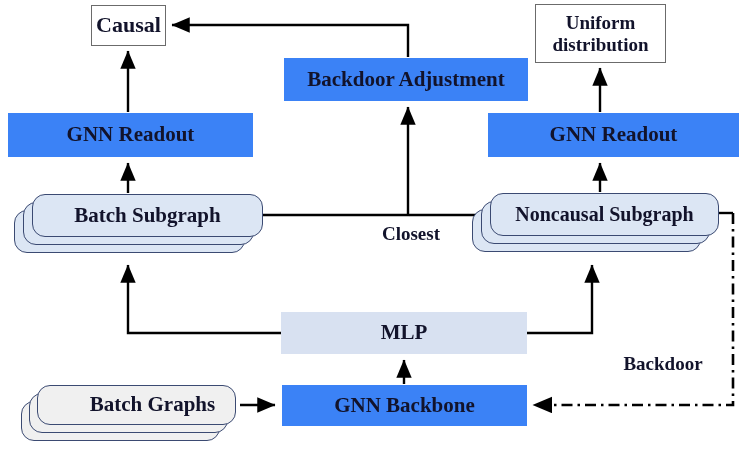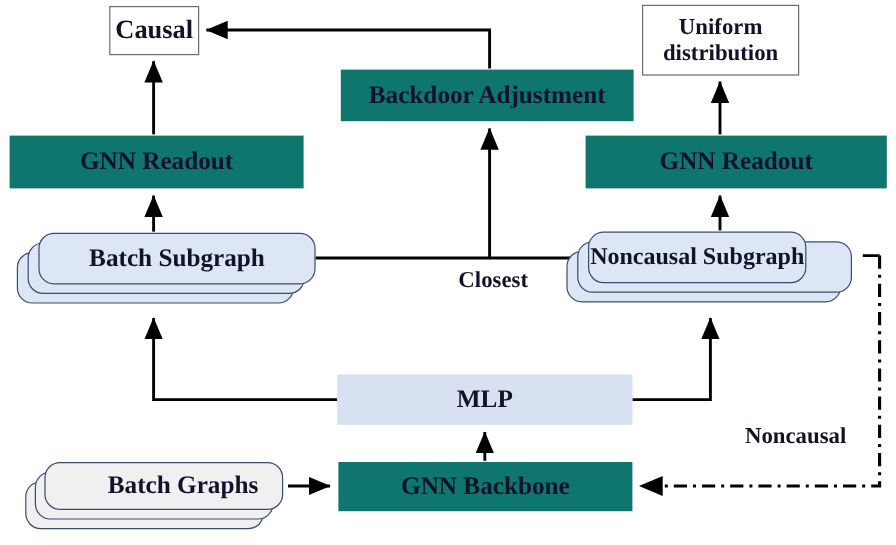--- a/index.html
+++ b/index.html
@@ -34,21 +34,21 @@
     line-height: 1.12;
     z-index: 3;
   }
   
   .box-plain {
     background: #ffffff;
     border: 1.6px solid #6b6b6b;
   }
   
   .box-peach {
-    background: #0f766e;
+    background: #3b82f6;
     border: none;
   }
   .box-blue {
     background: #d8e1f1;
     border: none;
   }
   
   .card {
     position: absolute;
     box-sizing: border-box;
@@ -130,21 +130,21 @@
   </div>
 
   <div class="card card-blue stack-back" style="left:14px; top:210px; width:231px; height:43px;"></div>
   <div class="card card-blue stack-mid" style="left:23px; top:202px; width:231px; height:43px;"></div>
   <div class="node card card-blue stack-front" style="left:32px; top:194px; width:231px; height:43px; font-size:21px;">
     <span>Batch Subgraph</span>
   </div>
 
   <div class="card card-blue stack-back" style="left:472px; top:209px; width:229px; height:43px;"></div>
   <div class="card card-blue stack-mid" style="left:481px; top:201px; width:229px; height:43px;"></div>
-  <div class="node card card-blue stack-front" style="left:490px; top:193px; width:182px; height:43px; font-size:20px;">
+  <div class="node card card-blue stack-front" style="left:490px; top:193px; width:229px; height:43px; font-size:20px;">
     <span>Noncausal Subgraph</span>
   </div>
 
   <div class="node box-blue" style="left:281px; top:312px; width:246px; height:42px; font-size:21px;">
     <span>MLP</span>
   </div>
 
   <div class="card card-gray stack-back" style="left:21px; top:401px; width:199px; height:40px;"></div>
   <div class="card card-gray stack-mid" style="left:29px; top:393px; width:199px; height:40px;"></div>
   <div class="node card card-gray stack-front" style="left:37px; top:385px; width:199px; height:40px; font-size:21px;padding-left:32px;">
@@ -153,16 +153,16 @@
 
   <div class="node box-peach" style="left:282px; top:385px; width:245px; height:41px; font-size:21px;align-items:center;">
     <span>GNN Backbone</span>
   </div>
 
   <div class="freetext" style="left:368px; top:223px; width:86px; font-size:19px;">
     <span>Closest</span>
   </div>
 
   <div class="freetext" style="left:600px; top:353px; width:126px; font-size:19px;">
-    <div>Noncausal</div>
+    <div>Backdoor</div>
   </div>
 
 </div>
 
 </body></html>

